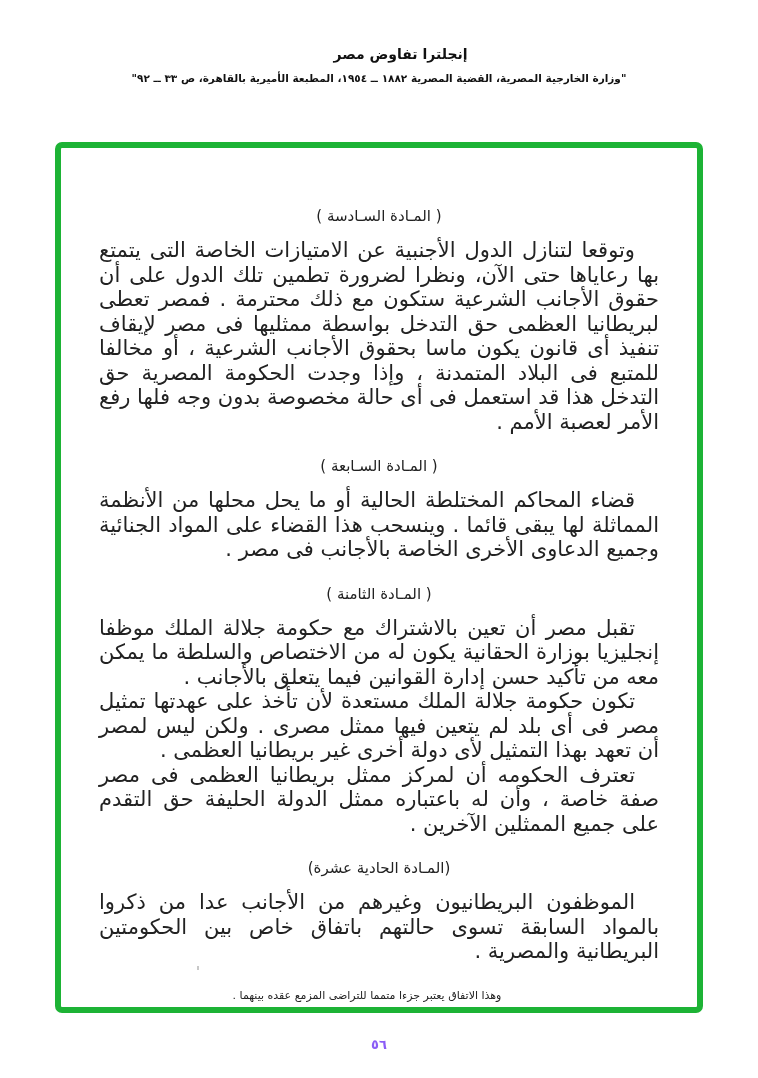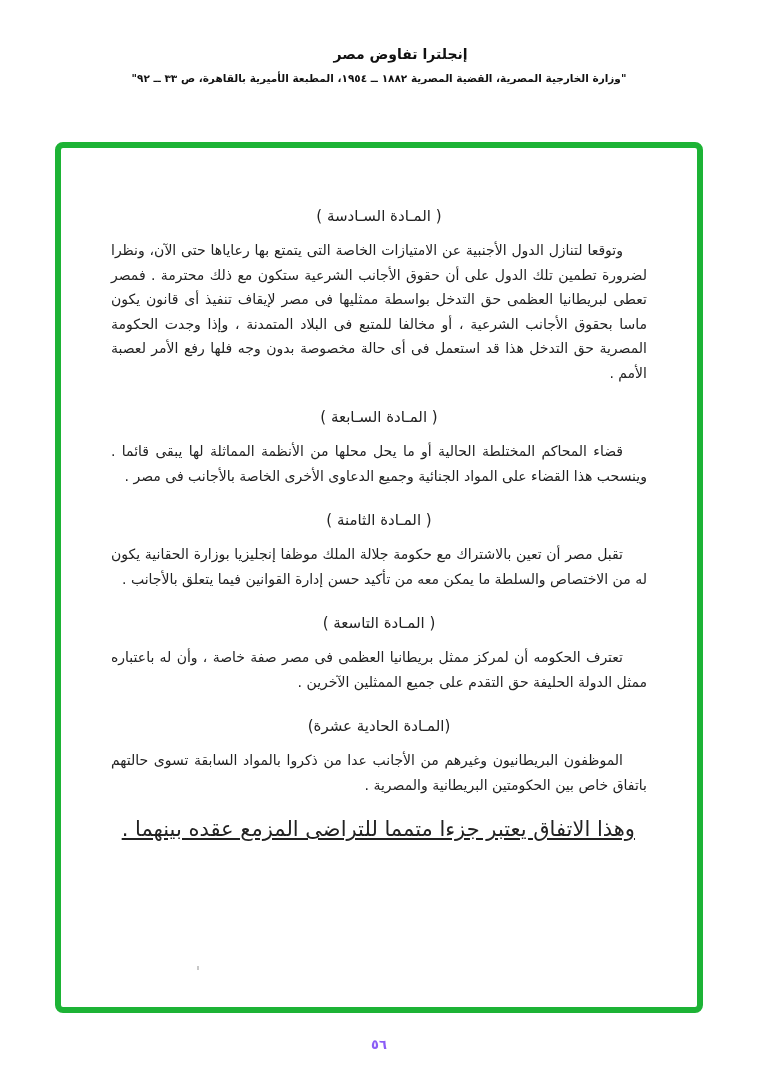--- a/index.html
+++ b/index.html
@@ -69,34 +69,33 @@
     font-size: 15px;
     font-weight: normal;
     margin: 22px 0 12px 0;
     line-height: 20px;
     white-space: nowrap;
   }
   .section-heading.first {
     margin-top: 0;
   }
   .section-body {
-    font-size: 14px;
+    font-size: 21px;
     line-height: 24.5px;
     text-align: justify;
     text-align-last: right;
     text-indent: 24px;
-    margin: 12px;
+    margin: 0;
   }
   .closing-line {
-    font-size: 21px;
+    font-size: 11px;
     line-height: 24.5px;
     text-indent: 24px;
-    text-align: right;
+    text-align: center;
     margin: 20px 0 0 0;
-    text-decoration: underline;
   }
 
   .scan-speck {
     position: absolute;
     left: 136px;   
     top: 818px;    
     width: 2px;
     height: 4px;
     background: #c8c8c8;
   }
@@ -114,33 +113,33 @@
   }
 </style>
 </head>
 <body>
 
 <div class="page-header">
   <p class="title">إنجلترا تفاوض مصر</p>
   <p class="source">"وزارة الخارجية المصرية، القضية المصرية ١٨٨٢ ــ ١٩٥٤، المطبعة الأميرية بالقاهرة، ص ٣٣ ــ ٩٢"</p>
 </div>
 
-<div class="doc-frame" style="border-color: rgb(29, 179, 53);">
+<div class="doc-frame" style="border-color: rgb(29, 179, 53); border-radius: 7px;">
   <div class="doc-content">
 
     <h3 class="section-heading first">( المـادة السـادسة )</h3>
     <p class="section-body">وتوقعا لتنازل الدول الأجنبية عن الامتيازات الخاصة التى يتمتع بها رعاياها حتى الآن، ونظرا لضرورة تطمين تلك الدول على أن حقوق الأجانب الشرعية ستكون مع ذلك محترمة . فمصر تعطى لبريطانيا العظمى حق التدخل بواسطة ممثليها فى مصر لإيقاف تنفيذ أى قانون يكون ماسا بحقوق الأجانب الشرعية ، أو مخالفا للمتبع فى البلاد المتمدنة ، وإذا وجدت الحكومة المصرية حق التدخل هذا قد استعمل فى أى حالة مخصوصة بدون وجه فلها رفع الأمر لعصبة الأمم .</p>
 
     <h3 class="section-heading">( المـادة السـابعة )</h3>
     <p class="section-body">قضاء المحاكم المختلطة الحالية أو ما يحل محلها من الأنظمة المماثلة لها يبقى قائما . وينسحب هذا القضاء على المواد الجنائية وجميع الدعاوى الأخرى الخاصة بالأجانب فى مصر .</p>
 
     <h3 class="section-heading">( المـادة الثامنة )</h3>
     <p class="section-body">تقبل مصر أن تعين بالاشتراك مع حكومة جلالة الملك موظفا إنجليزيا بوزارة الحقانية يكون له من الاختصاص والسلطة ما يمكن معه من تأكيد حسن إدارة القوانين فيما يتعلق بالأجانب .</p>
 
-    <h3 class="section-heading">( المـادة التاسعة )</h3>
+    <p class="section-body">تكون حكومة جلالة الملك مستعدة لأن تأخذ على عهدتها تمثيل مصر فى أى بلد لم يتعين فيها ممثل مصرى . ولكن ليس لمصر أن تعهد بهذا التمثيل لأى دولة أخرى غير بريطانيا العظمى .</p>
 
     <p class="section-body">تعترف الحكومه أن لمركز ممثل بريطانيا العظمى فى مصر صفة خاصة ، وأن له باعتباره ممثل الدولة الحليفة حق التقدم على جميع الممثلين الآخرين .</p>
 
     <h3 class="section-heading">(المـادة الحادية عشرة)</h3>
     <p class="section-body">الموظفون البريطانيون وغيرهم من الأجانب عدا من ذكروا بالمواد السابقة تسوى حالتهم باتفاق خاص بين الحكومتين البريطانية والمصرية .</p>
 
     <p class="closing-line">وهذا الاتفاق يعتبر جزءا متمما للتراضى المزمع عقده بينهما .</p>
 
     <span class="scan-speck"></span>
   </div>

